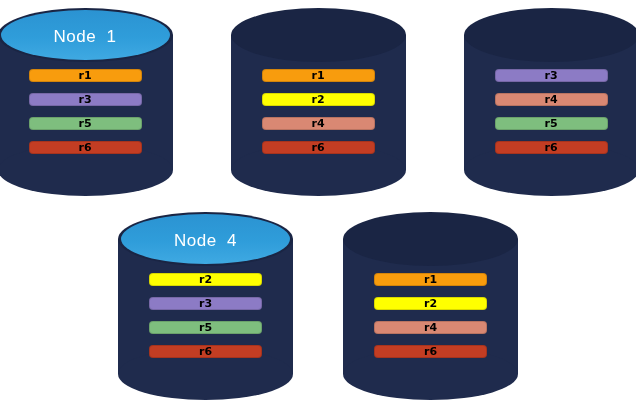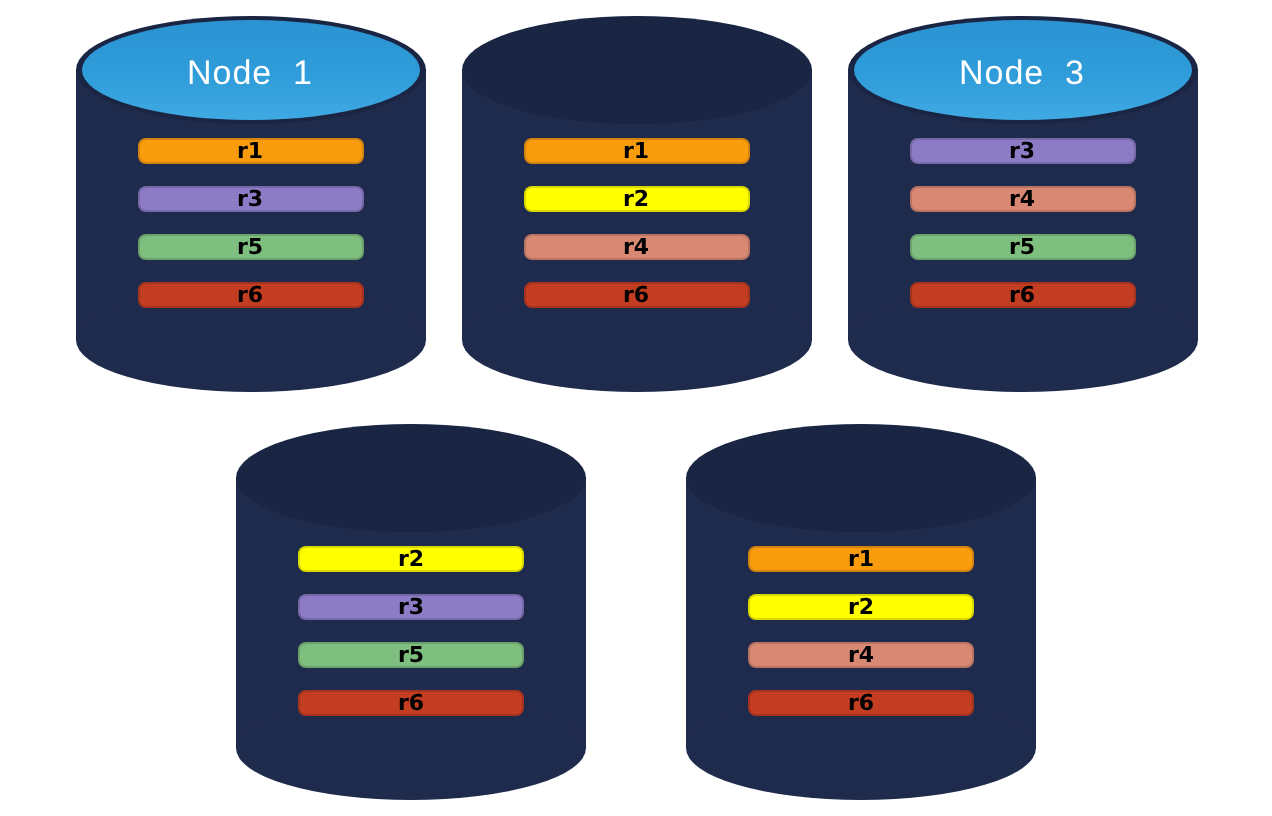--- a/index.html
+++ b/index.html
@@ -13,21 +13,21 @@
     width: 636px;
     height: 408px;
     background: #ffffff;
     overflow: hidden;
   }
   .row {
     display: flex;
     justify-content: center;
   }
   .row-top {
-    gap: 18px;
+    gap: 58px;
     padding-top: 8px;
   }
   .row-bottom {
     gap: 50px;
     margin-top: 16px;
   }
   .cylinder {
     position: relative;
     width: 175px;
     height: 188px;
@@ -152,23 +152,20 @@
           </div>
           <div class="bar" style="background: rgb(195, 61, 35);">
             <span>r6</span>
           </div>
         </div>
       </div>
       <div class="cylinder">
         <div class="cyl-body"></div>
         <div class="cyl-bottom"></div>
         <div class="cyl-top-rim"></div>
-        <div class="cyl-top">
-          <span class="node-label">Node  3</span>
-        </div>
         <div class="bars">
           <div class="bar" style="background: rgb(140, 123, 197);">
             <span>r3</span>
           </div>
           <div class="bar" style="background: rgb(217, 136, 115);">
             <span>r4</span>
           </div>
           <div class="bar" style="background: rgb(126, 190, 126);">
             <span>r5</span>
           </div>
@@ -176,20 +173,23 @@
             <span>r6</span>
           </div>
         </div>
       </div>
     </div>
   <div class="row row-bottom">
       <div class="cylinder">
         <div class="cyl-body"></div>
         <div class="cyl-bottom"></div>
         <div class="cyl-top-rim"></div>
+        <div class="cyl-top">
+          <span class="node-label">Node  4</span>
+        </div>
         <div class="bars">
           <div class="bar" style="background: rgb(255, 255, 0);">
             <span>r2</span>
           </div>
           <div class="bar" style="background: rgb(140, 123, 197);">
             <span>r3</span>
           </div>
           <div class="bar" style="background: rgb(126, 190, 126);">
             <span>r5</span>
           </div>

